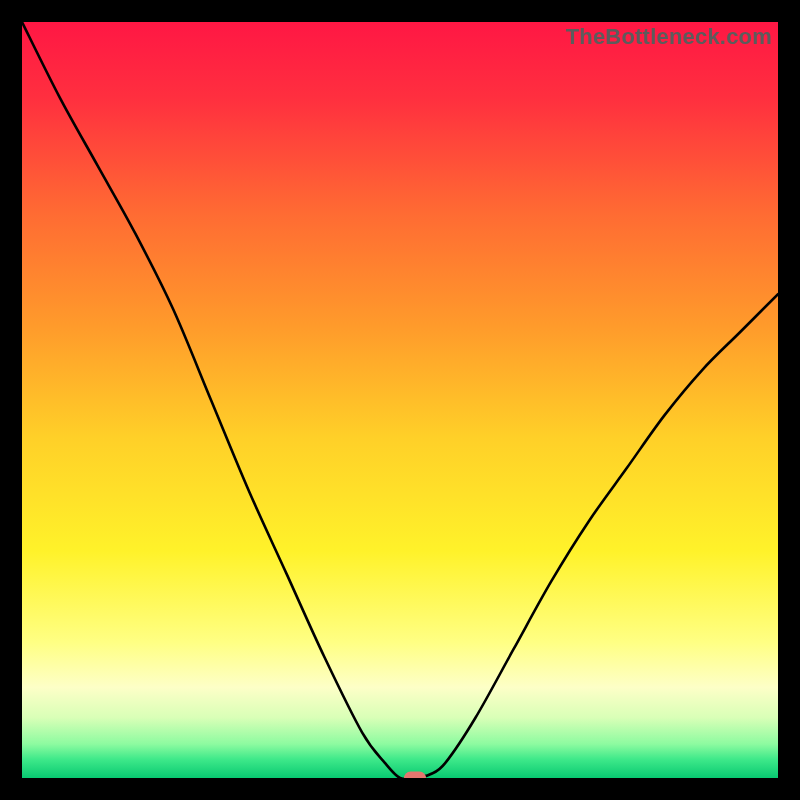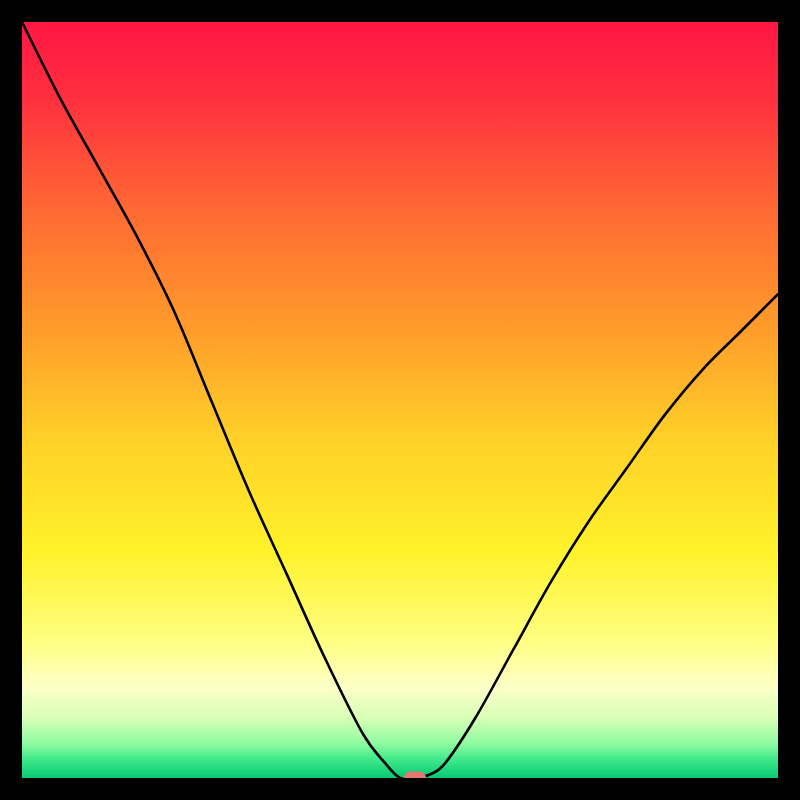--- a/index.html
+++ b/index.html
@@ -78,20 +78,21 @@
             <stop offset="88%" stop-color="#fdffc7"></stop>
             <stop offset="92%" stop-color="#d9ffb7"></stop>
             <stop offset="95.5%" stop-color="#8dfba0"></stop>
             <stop offset="97.5%" stop-color="#3fe98a"></stop>
             <stop offset="100%" stop-color="#08c971"></stop>
           </linearGradient>
       </defs>
       <rect x="0" y="0" width="100" height="100" fill="url(#g)"></rect>
     </svg>
 
+    <div class="watermark">TheBottleneck.com</div>
 
     <svg class="curve" viewBox="0 0 100 100" preserveAspectRatio="none">
       <path id="curve-path" d="M 0 0 C 0.8333333333333334 1.6666666666666667, 3.333333333333333 6.833333333333334, 5 10 C 6.666666666666667 13.166666666666666, 8.333333333333334 16, 10 19 C 11.666666666666666 22, 13.333333333333334 24.833333333333332, 15 28 C 16.666666666666668 31.166666666666668, 18.333333333333332 34.333333333333336, 20 38 C 21.666666666666668 41.666666666666664, 23.333333333333332 46, 25 50 C 26.666666666666668 54, 28.333333333333332 58.166666666666664, 30 62 C 31.666666666666668 65.83333333333333, 33.333333333333336 69.33333333333333, 35 73 C 36.666666666666664 76.66666666666667, 38.333333333333336 80.5, 40 84 C 41.666666666666664 87.5, 43.666666666666664 91.66666666666667, 45 94 C 46.333333333333336 96.33333333333333, 47.166666666666664 97, 48 98 C 48.833333333333336 99, 49.333333333333336 99.66666666666667, 50 100 C 50.666666666666664 100.33333333333333, 51.333333333333336 100.08333333333333, 52 100 C 52.666666666666664 99.91666666666667, 53.333333333333336 99.83333333333333, 54 99.5 C 54.666666666666664 99.16666666666667, 55 99.25, 56 98 C 57 96.75, 58.5 94.5, 60 92 C 61.5 89.5, 63.333333333333336 86, 65 83 C 66.66666666666667 80, 68.33333333333333 76.83333333333333, 70 74 C 71.66666666666667 71.16666666666667, 73.33333333333333 68.5, 75 66 C 76.66666666666667 63.5, 78.33333333333333 61.333333333333336, 80 59 C 81.66666666666667 56.666666666666664, 83.33333333333333 54.166666666666664, 85 52 C 86.66666666666667 49.833333333333336, 88.33333333333333 47.833333333333336, 90 46 C 91.66666666666667 44.166666666666664, 93.33333333333333 42.666666666666664, 95 41 C 96.66666666666667 39.333333333333336, 99.16666666666667 36.833333333333336, 100 36" fill="none" stroke="#000000" stroke-width="2.6" stroke-linecap="round" vector-effect="non-scaling-stroke"></path>
     </svg>
 
     <div class="marker" id="marker" style="left: 52%; top: 100%; background: rgb(229, 118, 111);"></div>
 
   </div>
 </div>
 

